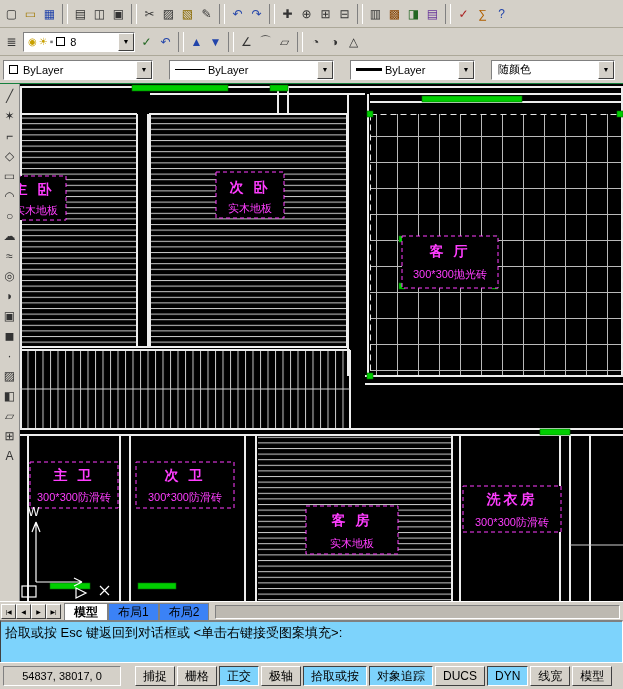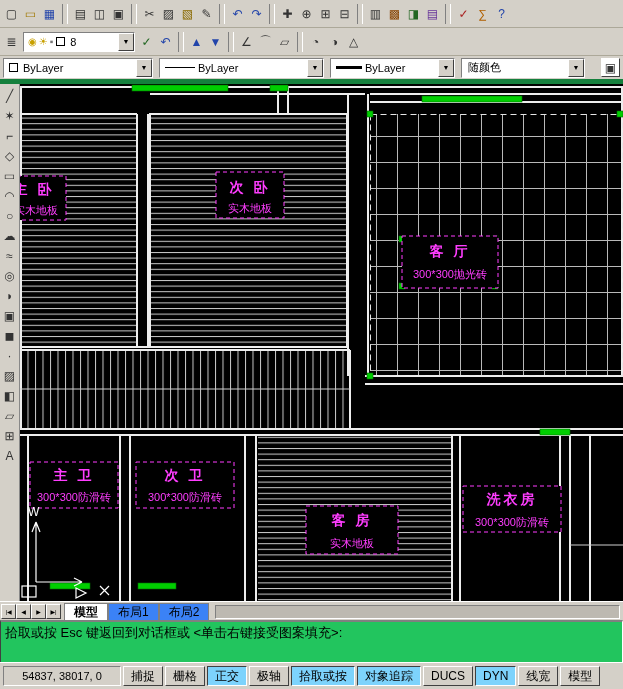--- a/index.html
+++ b/index.html
@@ -1,21 +1,21 @@
 <!DOCTYPE html>
 <html><head>
 <meta charset="utf-8">
 <style>
   *{margin:0;padding:0;box-sizing:border-box}
   html,body{width:623px;height:689px;font-family:"Liberation Sans",sans-serif;font-size:12px;background:#d4d0c8;overflow:hidden}
   #app{position:relative;width:623px;height:689px;background:#d4d0c8;overflow:hidden}
   .row{position:absolute;left:0;right:0;display:flex;align-items:center;background:#d4d0c8}
   #row1{top:0;height:28px;border-bottom:1px solid #aca899;padding:0 2px}
   #row2{top:28px;height:28px;border-bottom:1px solid #aca899;padding:0 2px;gap:2px}
-  #props{top:56px;height:28px;border-bottom:5px solid #15803d;padding:0 3px;gap:6px}
+  #props{top:56px;height:28px;border-bottom:1px solid #15803d;padding:0 3px;gap:16px}
   .iconstrip{display:flex;align-items:center;height:100%}
   .tbtn{width:19px;height:19px;display:flex;align-items:center;justify-content:center;font-size:12px;color:#333;background:#d4d0c8;border:1px solid #d4d0c8;cursor:pointer;flex:0 0 auto}
   .tsep{width:6px;height:20px;border-left:1px solid #808080;border-right:1px solid #fff;margin:0 3px;flex:0 0 auto}
   .combo{height:20px;background:#fff;border:1px solid;border-color:#808080 #fff #fff #808080;display:flex;align-items:center;padding-left:3px;flex:0 0 auto}
   .combo .val{flex:1;font-size:11px;color:#000;white-space:nowrap;overflow:hidden;padding-left:3px}
   .drop{width:16px;height:18px;background:#d4d0c8;border:1px solid;border-color:#fff #404040 #404040 #fff;display:flex;align-items:center;justify-content:center;font-size:7px;color:#000;margin-left:auto;cursor:pointer}
   .chip{width:9px;height:9px;background:#fff;border:1px solid #000;margin:0 2px;flex:0 0 auto}
   .lic{font-size:10px;margin:0 1px;flex:0 0 auto}
   .lic.y{color:#c8a000}.lic.g{color:#777}
   .lt-line{width:30px;border-top:1px solid #000;margin-left:2px;flex:0 0 auto}
@@ -34,24 +34,24 @@
   .grip{fill:#00cf00;stroke:#006e00;stroke-width:0.6}
   .ucs{stroke:#fff;stroke-width:1.2;fill:none}
   .ucst{fill:#fff;font-size:12px;font-family:"Liberation Sans",sans-serif}
   
   #tabbar{top:601px;height:19px;display:flex;align-items:flex-end;background:#d4d0c8;border-top:1px solid #fff;padding:0 1px}
   .tabnav{width:15px;height:15px;margin-bottom:1px;background:#d4d0c8;border:1px solid;border-color:#fff #404040 #404040 #fff;display:flex;align-items:center;justify-content:center;font-size:6px;color:#000;cursor:pointer;flex:0 0 auto}
   .tab{height:17px;padding:1px 9px;font-size:12px;border:1px solid #808080;border-bottom:none;background:#3b82f6;color:#000;cursor:pointer;flex:0 0 auto;display:flex;align-items:center}
   .tab.active{background:#fff;font-weight:bold}
   #tabscroll{flex:1;height:14px;margin:0 2px 1px 6px;background:#bdb9b1;border:1px solid;border-color:#808080 #fff #fff #808080}
   
-  #cmd{position:absolute;top:620px;left:0;right:0;height:44px;background:#22c55e;border:1px solid;border-color:#404040 #fff #fff #404040;border-top:2px solid #808080;padding:2px 4px;font-size:13px;color:#000;overflow:hidden}
+  #cmd{position:absolute;top:620px;left:0;right:0;height:44px;background:#7dd3fc;border:1px solid;border-color:#404040 #fff #fff #404040;border-top:2px solid #808080;padding:2px 4px;font-size:13px;color:#000;overflow:hidden}
   #cmd .cmdline{white-space:nowrap}
   
-  #status{position:absolute;top:662px;left:0;right:0;height:27px;background:#d4d0c8;display:flex;align-items:center;padding:0 3px;gap:2px;border-top:1px solid #fff}
+  #status{position:absolute;top:662px;left:0;right:0;height:27px;background:#d4d0c8;display:flex;align-items:center;padding:0 3px;gap:14px;border-top:1px solid #fff}
   #coords{width:118px;height:20px;border:1px solid;border-color:#808080 #fff #fff #808080;display:flex;align-items:center;justify-content:center;font-size:11px;color:#000;flex:0 0 auto}
   .sbtn{height:20px;padding:0 7px;display:flex;align-items:center;border:1px solid;border-color:#fff #404040 #404040 #fff;font-size:12px;background:#d4d0c8;color:#000;cursor:pointer;flex:0 0 auto}
   .sbtn.pressed{border-color:#404040 #fff #fff #404040;background:#7dd3fc}
 </style>
 </head>
 <body>
 
 <div id="app">
 
   <div id="row1" class="row">

